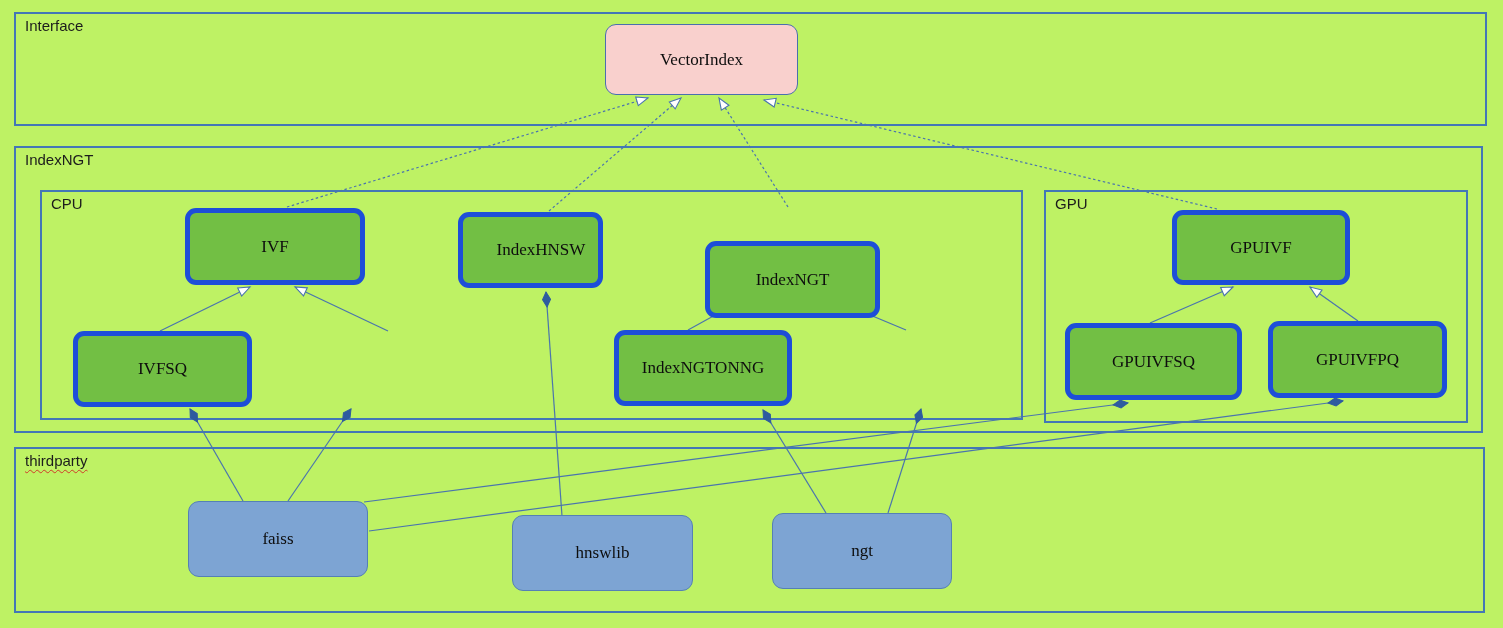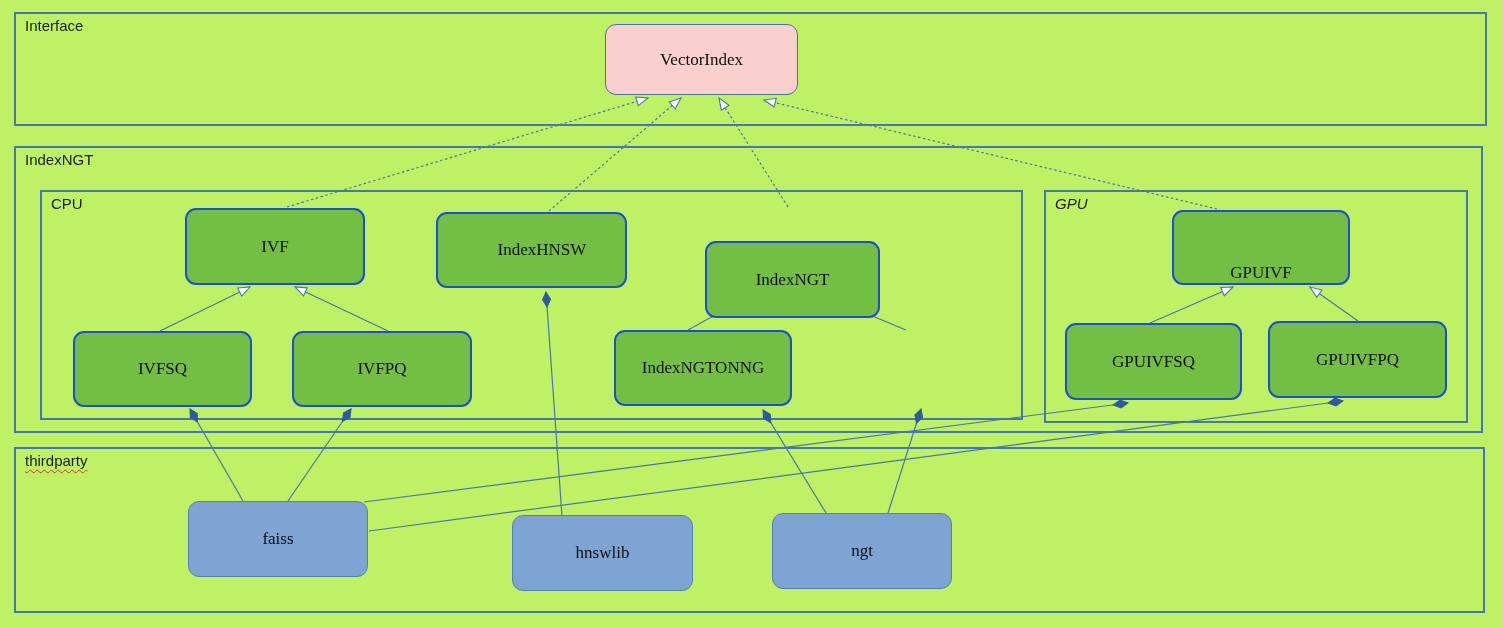--- a/index.html
+++ b/index.html
@@ -25,38 +25,38 @@
     text-underline-offset:3px;
   }
   .node {
     position:absolute; box-sizing:border-box;
     border-radius:11px;
     display:flex; align-items:center; justify-content:center;
     font-family:"Liberation Serif", serif;
     font-size:17px; color:#0d0d0d; text-align:center;
   }
   .node.interface  { background:#f9d0cd; border:1px solid #4a6fae; }
-  .node.impl       { background:#72bf44; border:2px solid #1d4ed8; }
+  .node.impl       { background:#72bf44; border:5px solid #1d4ed8; }
   .node.thirdparty { background:#7da4d3; border:1px solid #5580b5; }
   #edges { position:absolute; left:0; top:0; pointer-events:none; }
 </style>
 </head>
 <body>
 
 <div id="stage">
   <div class="container" style="left: 14px; top: 12px; width: 1473px; height: 114px;">
       <span class="container-label">Interface</span>
     </div>
     <div class="container" style="left: 14px; top: 146px; width: 1469px; height: 287px;">
       <span class="container-label">IndexNGT</span>
     </div>
     <div class="container" style="left: 40px; top: 190px; width: 983px; height: 230px;">
       <span class="container-label">CPU</span>
     </div>
-    <div class="container" style="left: 1044px; top: 190px; width: 424px; height: 233px; font-style: italic;">
+    <div class="container" style="left: 1044px; top: 190px; width: 424px; height: 233px;">
       <span class="container-label">GPU</span>
     </div>
     <div class="container" style="left: 14px; top: 447px; width: 1471px; height: 166px;">
       <span class="container-label squiggle">thirdparty</span>
     </div>
     <svg id="edges" width="1503" height="628">
     <defs>
       <marker id="arrow-open" markerUnits="userSpaceOnUse" markerWidth="16" markerHeight="14" refX="13" refY="6" orient="auto">
         <path d="M1.5,1.5 L13,6 L1.5,10.5 Z" fill="#ffffff" stroke="#4a74ae" stroke-width="1.1"></path>
       </marker>
@@ -81,36 +81,33 @@
       <line x1="562" y1="516" x2="546" y2="292" stroke="#4a74ae" stroke-width="1.2" marker-end="url(#diamond-filled)"></line>
       <line x1="826" y1="513" x2="763" y2="410" stroke="#4a74ae" stroke-width="1.2" marker-end="url(#diamond-filled)"></line>
       <line x1="888" y1="513" x2="921" y2="409" stroke="#4a74ae" stroke-width="1.2" marker-end="url(#diamond-filled)"></line>
     </svg>
 <div class="node interface" style="left: 605px; top: 24px; width: 193px; height: 71px;">
       <span>VectorIndex</span>
     </div>
     <div class="node impl" style="left: 185px; top: 208px; width: 180px; height: 77px;">
       <span>IVF</span>
     </div>
-    <div class="node impl" style="left: 436px; top: 212px; width: 191px; height: 76px; padding-left: 21px;">
+    <div class="node impl" style="left: 458px; top: 212px; width: 145px; height: 76px; padding-left: 21px;">
       <span>IndexHNSW</span>
     </div>
     <div class="node impl" style="left: 705px; top: 208px; width: 175px; height: 77px; margin-top: 33px;">
       <span>IndexNGT</span>
     </div>
     <div class="node impl" style="left: 73px; top: 331px; width: 179px; height: 76px;">
       <span>IVFSQ</span>
     </div>
-    <div class="node impl" style="left: 292px; top: 331px; width: 180px; height: 76px;">
-      <span>IVFPQ</span>
-    </div>
     <div class="node impl" style="left: 614px; top: 330px; width: 178px; height: 76px; align-items: center;">
       <span>IndexNGTONNG</span>
     </div>
-    <div class="node impl" style="left: 1172px; top: 210px; width: 178px; height: 75px; align-items: flex-end;">
+    <div class="node impl" style="left: 1172px; top: 210px; width: 178px; height: 75px;">
       <span>GPUIVF</span>
     </div>
     <div class="node impl" style="left: 1065px; top: 323px; width: 177px; height: 77px; text-align: right;">
       <span>GPUIVFSQ</span>
     </div>
     <div class="node impl" style="left: 1268px; top: 321px; width: 179px; height: 77px; justify-content: center;">
       <span>GPUIVFPQ</span>
     </div>
     <div class="node thirdparty" style="left: 188px; top: 501px; width: 180px; height: 76px;">
       <span>faiss</span>

